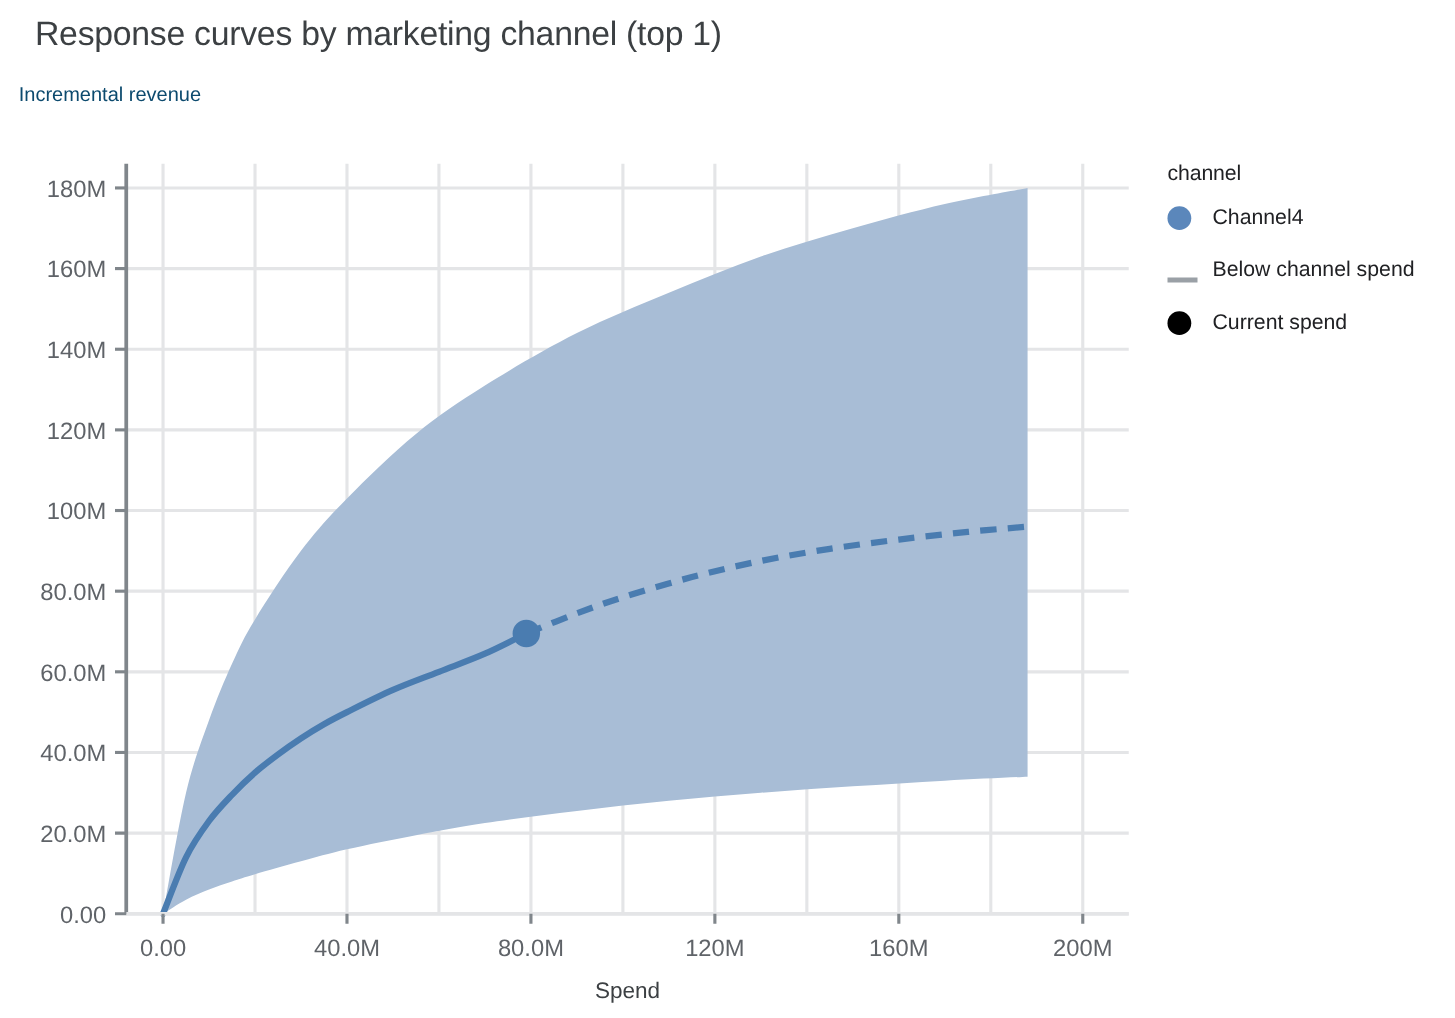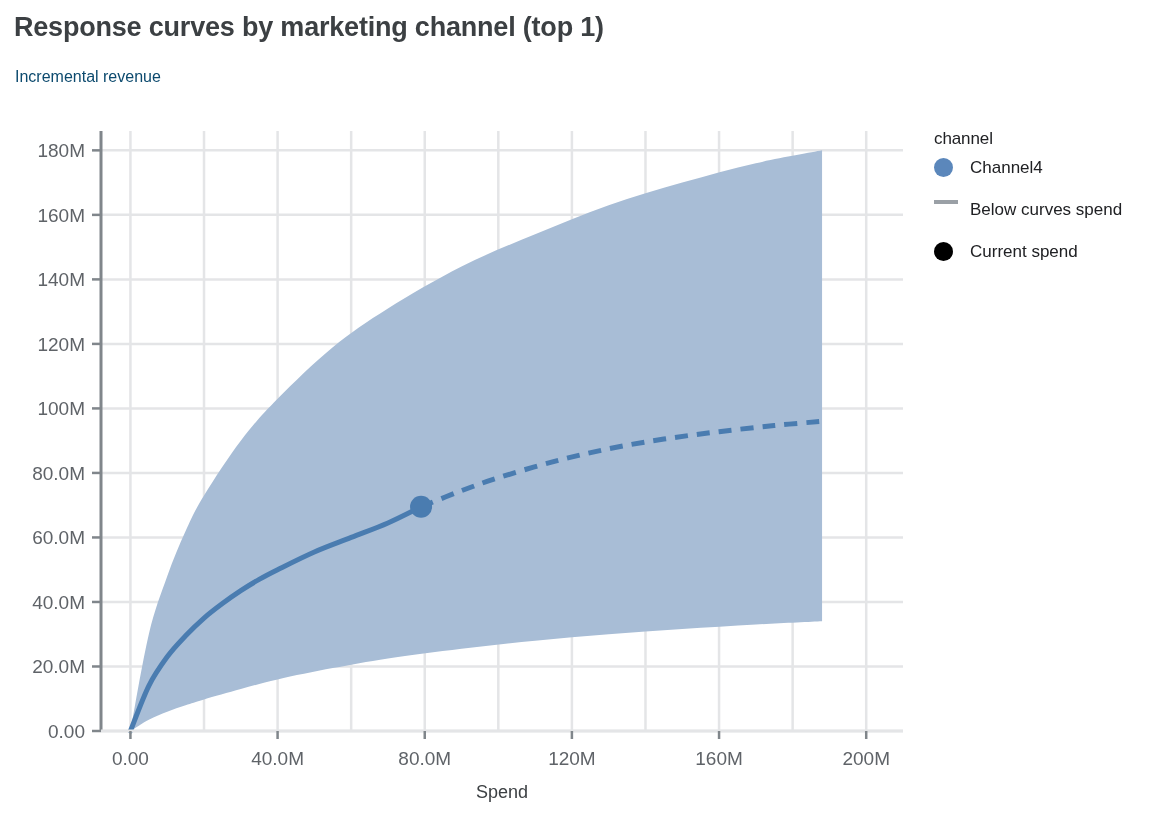--- a/index.html
+++ b/index.html
@@ -17,24 +17,24 @@
     overflow: hidden;
   }
   #chart-root {
     position: absolute;
     left: 0; top: 0;
     width: 1164px;
     height: 814px;
   }
   .chart-title {
     position: absolute;
-    left: 14px;
+    left: 28px;
     top: 12px;
     font-size: 27px;
-    font-weight: 700;
+    font-weight: 400;
     color: #3c4043;
     letter-spacing: -0.2px;
     white-space: nowrap;
   }
   .chart-subtitle {
     position: absolute;
     left: 15px;
     top: 68px;
     font-size: 16px;
     font-weight: 400;
@@ -67,21 +67,21 @@
   }
   .legend-title {
     font-size: 17px;
     font-weight: normal;
     color: #202124;
     margin-bottom: 9px;
     letter-spacing: -0.1px;
   }
   .legend-row {
     display: flex;
-    align-items: flex-start;
+    align-items: flex-end;
     height: 26px;
     gap: 10px;
   }
   .legend-gap { height: 16px; }
   .legend-swatch {
     width: 26px;
     flex: 0 0 26px;
     display: flex;
     align-items: center;
     justify-content: flex-start;
@@ -206,21 +206,21 @@
       </span>
       <span class="legend-label">Channel4</span>
     </div>
 
     <div class="legend-gap"></div>
 
     <div class="legend-row">
       <span class="legend-swatch">
         <span class="line-solid"></span>
       </span>
-      <span class="legend-label">Below curves spend</span>
+      <span class="legend-label">Below channel spend</span>
     </div>
 
 
     <div class="legend-gap"></div>
 
     <div class="legend-row">
       <span class="legend-swatch">
         <span class="dot dot-current"></span>
       </span>
       <span class="legend-label">Current spend</span>

